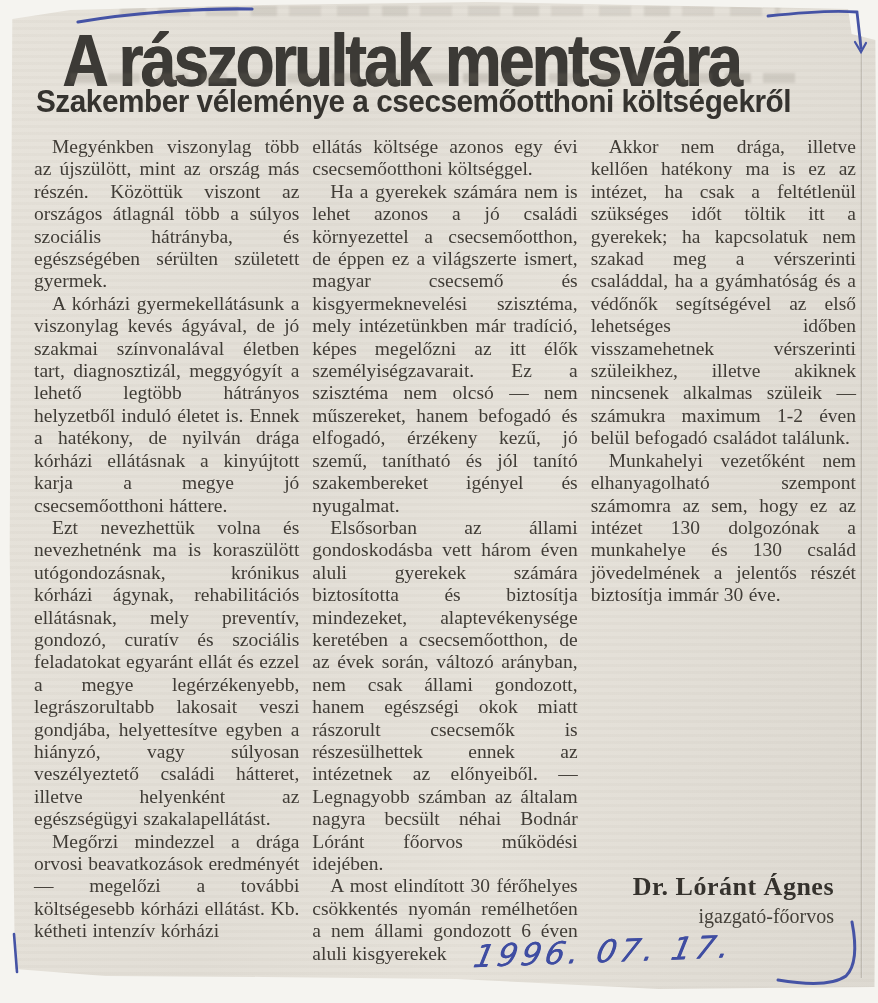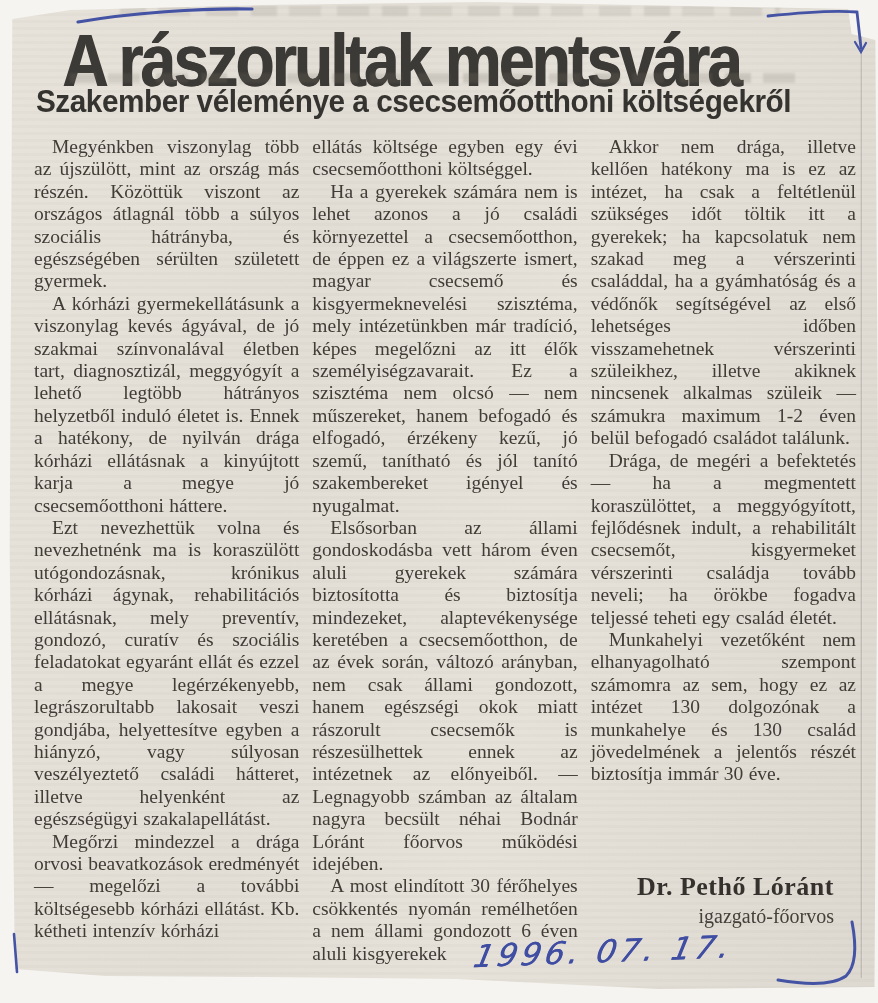--- a/index.html
+++ b/index.html
@@ -103,34 +103,33 @@
     <h2 class="subheadline">Szakember véleménye a csecsemőotthoni költségekről</h2>
 
     <div class="columns">
       <div class="col">
           <p class="para">Megyénkben viszonylag több az újszülött, mint az ország más részén. Közöttük viszont az országos átlagnál több a súlyos szociális hátrányba, és egészségében sérülten született gyermek.</p>
           <p class="para">A kórházi gyermekellátásunk a viszonylag kevés ágyával, de jó szakmai színvonalával életben tart, diagnosztizál, meggyógyít a lehető legtöbb hátrányos helyzetből induló életet is. Ennek a hatékony, de nyilván drága kórházi ellátásnak a kinyújtott karja a megye jó csecsemőotthoni háttere.</p>
           <p class="para">Ezt nevezhettük volna és nevezhetnénk ma is koraszülött utógondozásnak, krónikus kórházi ágynak, rehabilitációs ellátásnak, mely preventív, gondozó, curatív és szociális feladatokat egyaránt ellát és ezzel a megye legérzékenyebb, legrászorultabb lakosait veszi gondjába, helyettesítve egyben a hiányzó, vagy súlyosan veszélyeztető családi hátteret, illetve helyenként az egészségügyi szakalapellátást.</p>
           <p class="para">Megőrzi mindezzel a drága orvosi beavatkozások eredményét — megelőzi a további költségesebb kórházi ellátást. Kb. kétheti intenzív kórházi</p>
         </div>
       <div class="col">
-          <p class="para cont">ellátás költsége egyben egy évi csecsemőotthoni költséggel.</p>
+          <p class="para cont">ellátás költsége azonos egy évi csecsemőotthoni költséggel.</p>
           <p class="para">Ha a gyerekek számára nem is lehet azonos a jó családi környezettel a csecsemőotthon, de éppen ez a világszerte ismert, magyar csecsemő és kisgyermeknevelési szisztéma, mely intézetünkben már tradíció, képes megelőzni az itt élők személyiségzavarait. Ez a szisztéma nem olcsó — nem műszereket, hanem befogadó és elfogadó, érzékeny kezű, jó szemű, tanítható és jól tanító szakembereket igényel és nyugalmat.</p>
           <p class="para">Elsősorban az állami gondoskodásba vett három éven aluli gyerekek számára biztosította és biztosítja mindezeket, alaptevékenysége keretében a csecsemőotthon, de az évek során, változó arányban, nem csak állami gondozott, hanem egészségi okok miatt rászorult csecsemők is részesülhettek ennek az intézetnek az előnyeiből. — Legnagyobb számban az általam nagyra becsült néhai Bodnár Lóránt főorvos működési idejében.</p>
           <p class="para">A most elindított 30 férőhelyes csökkentés nyomán remélhetően a nem állami gondozott 6 éven aluli kisgyerekek</p>
         </div>
       <div class="col">
           <p class="para">Akkor nem drága, illetve kellően hatékony ma is ez az intézet, ha csak a feltétlenül szükséges időt töltik itt a gyerekek; ha kapcsolatuk nem szakad meg a vérszerinti családdal, ha a gyámhatóság és a védőnők segítségével az első lehetséges időben visszamehetnek vérszerinti szüleikhez, illetve akiknek nincsenek alkalmas szüleik — számukra maximum 1-2 éven belül befogadó családot találunk.</p>
-          <p class="para">Drága, de megéri a befektetés — ha a megmentett koraszülöttet, a meggyógyított, fejlődésnek indult, a rehabilitált csecsemőt, kisgyermeket vérszerinti családja tovább neveli; ha örökbe fogadva teljessé teheti egy család életét.</p>
           <p class="para">Munkahelyi vezetőként nem elhanyagolható szempont számomra az sem, hogy ez az intézet 130 dolgozónak a munkahelye és 130 család jövedelmének a jelentős részét biztosítja immár 30 éve.</p>
         </div>
     </div>
 
     <div class="signature">
-      <div class="sig-name">Dr. Pethő Lóránt</div>
+      <div class="sig-name">Dr. Lóránt Ágnes</div>
       <div class="sig-role">igazgató-főorvos</div>
     </div>
 
     <div class="crease"></div>
   </div>
 
   <div class="handwritten">1996. 07. 17.</div>
 
   <svg class="pen-marks" width="878" height="1003" viewBox="0 0 878 1003">
     <path d="M 78 22 C 130 13, 200 8, 252 9" fill="none" stroke="#4553a5" stroke-width="3.2" stroke-linecap="round"></path>

